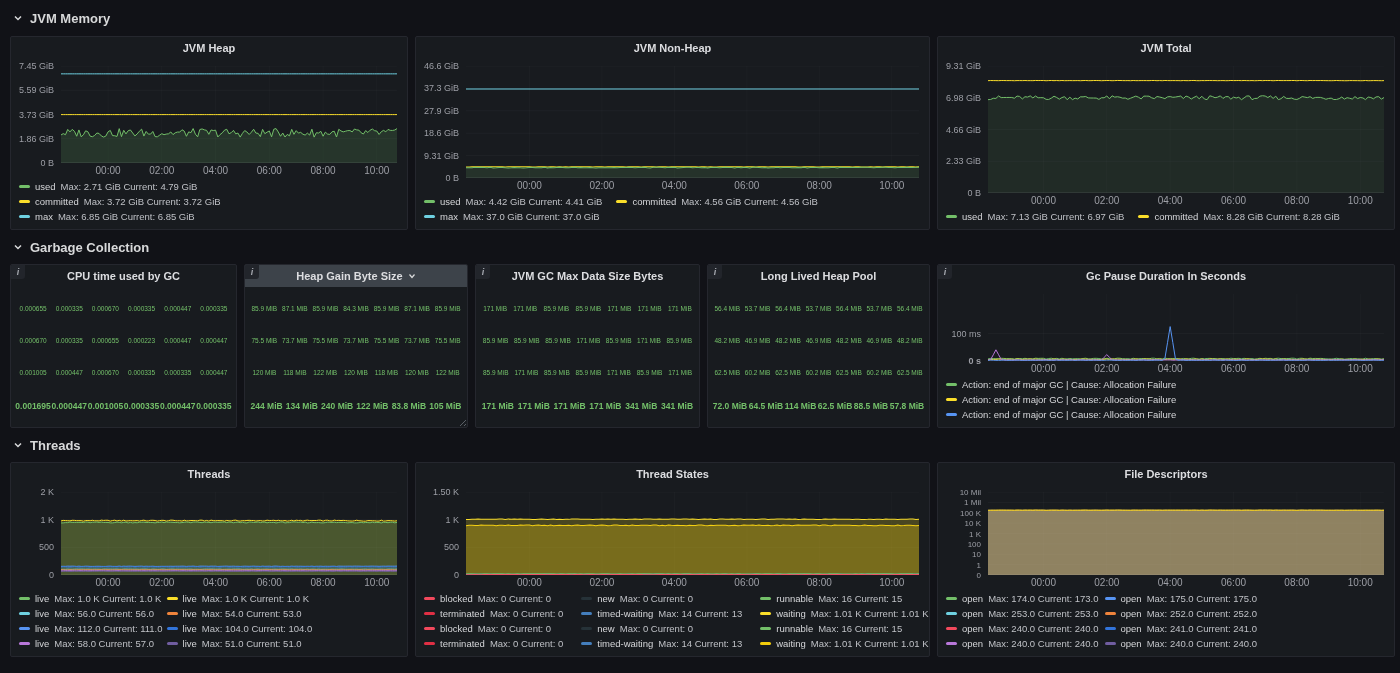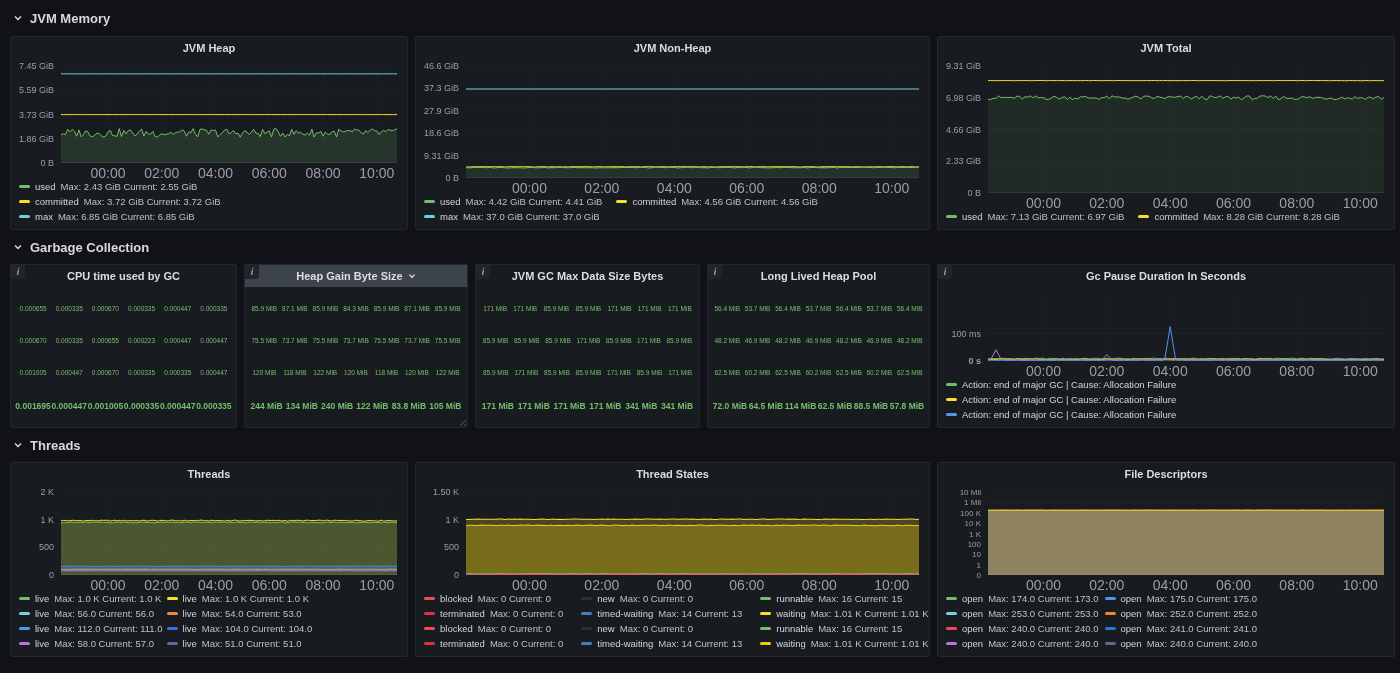--- a/index.html
+++ b/index.html
@@ -42,21 +42,21 @@
     border-bottom-right-radius:3px; cursor:pointer;
   }
 
   .chart-area{ flex:1; min-height:0; display:flex; flex-direction:column; padding:7px 10px 0 6px; }
   .chart-main{ flex:1; min-height:0; display:flex; }
   .y-axis{ width:44px; flex:none; position:relative; font-size:9px; color:#9d9fa6; }
   .y-axis span{ position:absolute; right:7px; transform:translateY(-50%); white-space:nowrap;text-align:right; }
   .p-fd .y-axis{ font-size:8px; }
   .plot{ flex:1; position:relative; overflow:hidden; }
   .plot svg{ position:absolute; left:0; top:0; width:100%; height:100%; display:block; }
-  .x-axis{ height:14px; flex:none; position:relative; margin-left:44px; font-size:14px; color:#9d9fa6; }
+  .x-axis{ height:14px; flex:none; position:relative; margin-left:44px; font-size:10px; color:#9d9fa6; }
   .x-axis span{ position:absolute; top:2px; transform:translateX(-50%); white-space:nowrap; }
 
   .legend{
     flex:none; padding:2px 8px 5px 8px; font-size:9.5px; line-height:15px;
     color:#bfc1c6; overflow:hidden; row-gap:0;
   }
   .legend--flex{ display:flex; flex-wrap:wrap; column-gap:14px; }
   .legend-item{ display:flex; align-items:center; gap:5px; white-space:nowrap; cursor:pointer; }
   .legend-swatch{ width:11px; height:3px; border-radius:2px; flex:none; }
   .legend-name{ color:#d5d6d9; }
@@ -131,21 +131,21 @@
             <span style="left: 46%;">04:00</span>
             <span style="left: 62%;">06:00</span>
             <span style="left: 78%;">08:00</span>
             <span style="left: 94%;">10:00</span>
           </div>
       </div>
       <div class="legend legend--flex">
           <div class="legend-item">
             <span class="legend-swatch" style="background: rgb(115, 191, 105);"></span>
             <span class="legend-name">used</span>
-            <span class="legend-stats">Max: 2.43 GiB  Current: 2.55 GiB</span>
+            <span class="legend-stats">Max: 2.71 GiB  Current: 4.79 GiB</span>
           </div>
           <div class="legend-item">
             <span class="legend-swatch" style="background: rgb(250, 222, 42);"></span>
             <span class="legend-name">committed</span>
             <span class="legend-stats">Max: 3.72 GiB  Current: 3.72 GiB</span>
           </div>
           <div class="legend-item">
             <span class="legend-swatch" style="background: rgb(110, 208, 224);"></span>
             <span class="legend-name">max</span>
             <span class="legend-stats">Max: 6.85 GiB  Current: 6.85 GiB</span>

